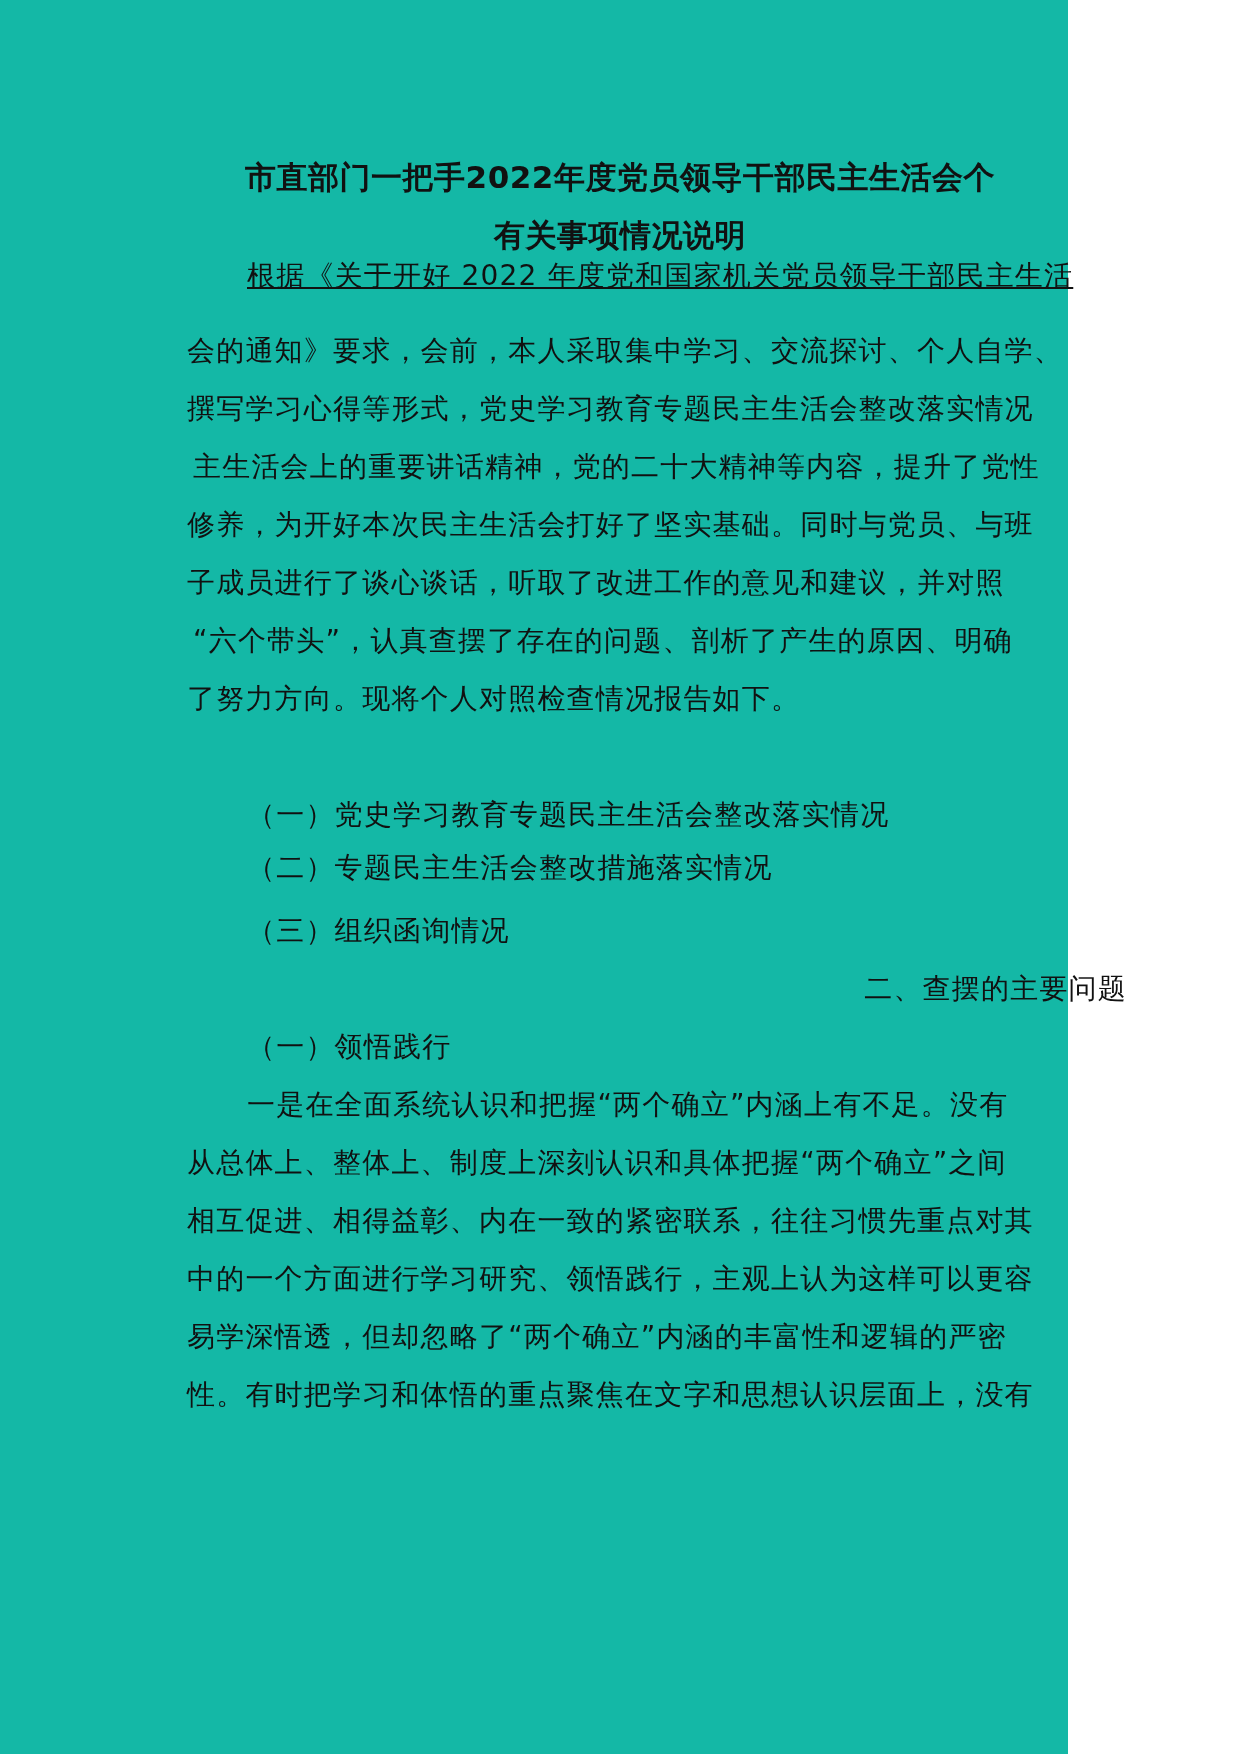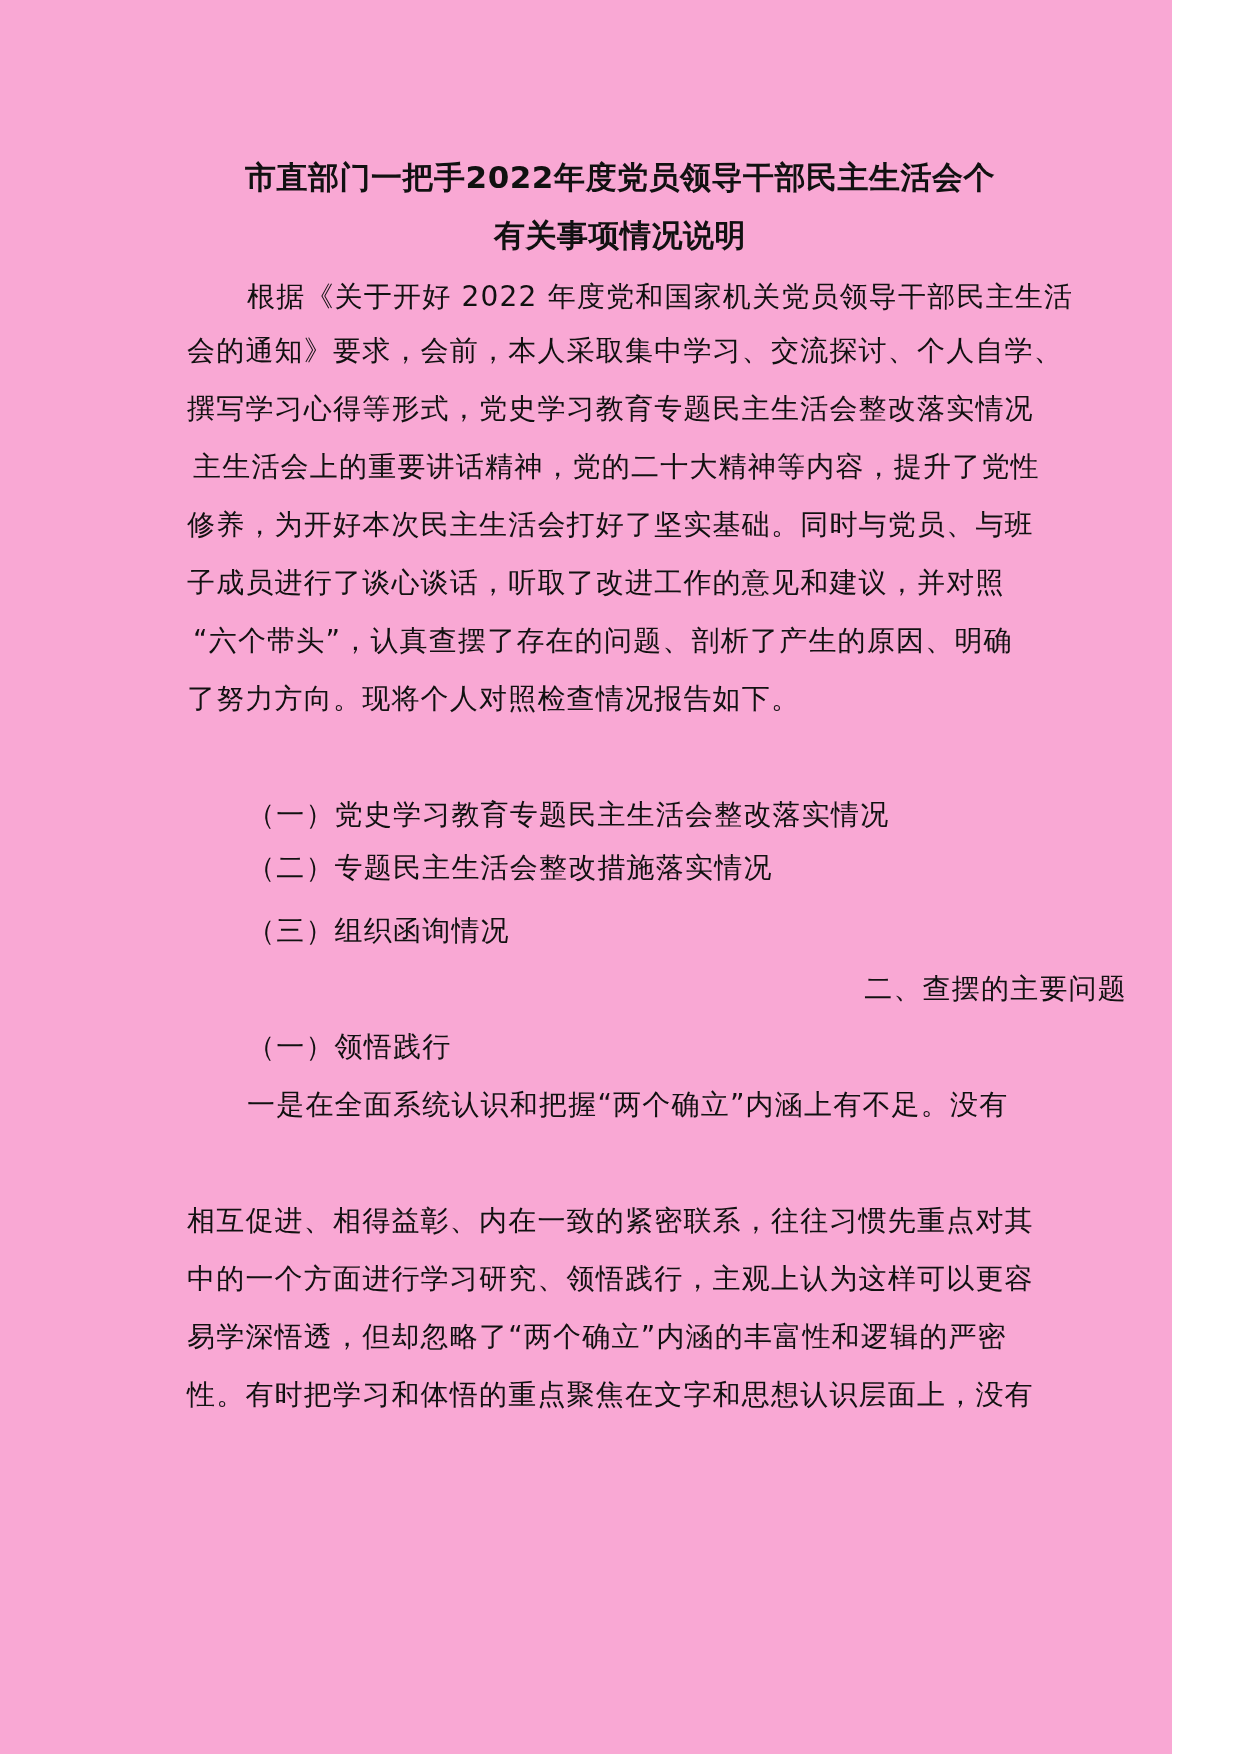--- a/index.html
+++ b/index.html
@@ -1,45 +1,46 @@
 <!DOCTYPE html>
 <html><head>
 <meta charset="utf-8">
 <style>
   html, body { margin: 0; padding: 0; background: #ffffff; }
   body { width: 1240px; height: 1754px; position: relative; overflow: hidden;
          font-family: "DejaVu Sans", "Liberation Sans", sans-serif; color: #111111; }
-  .page { position: absolute; left: 0; top: 0; width: 1172px; height: 1754px; background: #f9a8d4; }
+  .page { position: absolute; left: 0; top: 0; width: 1068px; height: 1754px; background: #14b8a6; }
   .title-line { position: absolute; left: 0; width: 1240px; text-align: center;
                 font-weight: bold; font-size: 31px; line-height: 40px; letter-spacing: 0.5px; white-space: nowrap; }
   .line { position: absolute; left: 187px; width: 880px; font-size: 28px; line-height: 40px;
           white-space: nowrap; letter-spacing: 1.2px; }
   .indent { left: 247px; }
   .quote-start { left: 193px; }
 </style>
 </head>
 <body>
 
 <div class="page">
   <div class="title-line" style="top:157px;">市直部门一把手2022年度党员领导干部民主生活会个</div>
   <div class="title-line" style="top:215px;">有关事项情况说明</div>
 
-  <div class="line indent" style="top:277px;">根据《关于开好 2022 年度党和国家机关党员领导干部民主生活</div>
+  <div class="line indent" style="top:256px;text-decoration:underline;">根据《关于开好 2022 年度党和国家机关党员领导干部民主生活</div>
   <div class="line" style="top:331px;">会的通知》要求，会前，本人采取集中学习、交流探讨、个人自学、</div>
   <div class="line" style="top:389px;">撰写学习心得等形式，党史学习教育专题民主生活会整改落实情况</div>
   <div class="line" style="top:447px;margin-left:6px;">主生活会上的重要讲话精神，党的二十大精神等内容，提升了党性</div>
   <div class="line" style="top:505px;">修养，为开好本次民主生活会打好了坚实基础。同时与党员、与班</div>
   <div class="line" style="top:563px;">子成员进行了谈心谈话，听取了改进工作的意见和建议，并对照</div>
   <div class="line quote-start" style="top:621px;">“六个带头”，认真查摆了存在的问题、剖析了产生的原因、明确</div>
   <div class="line" style="top:679px;">了努力方向。现将个人对照检查情况报告如下。</div>
 
   <div class="line indent" style="top:795px;">（一）党史学习教育专题民主生活会整改落实情况</div>
   <div class="line indent" style="top:848px;">（二）专题民主生活会整改措施落实情况</div>
   <div class="line indent" style="top:911px;">（三）组织函询情况</div>
   <div class="line indent" style="top:969px;text-align:right;">二、查摆的主要问题</div>
   <div class="line indent" style="top:1027px;">（一）领悟践行</div>
 
   <div class="line indent" style="top:1085px;">一是在全面系统认识和把握“两个确立”内涵上有不足。没有</div>
+  <div class="line" style="top:1143px;">从总体上、整体上、制度上深刻认识和具体把握“两个确立”之间</div>
   <div class="line" style="top:1201px;">相互促进、相得益彰、内在一致的紧密联系，往往习惯先重点对其</div>
   <div class="line" style="top:1259px;">中的一个方面进行学习研究、领悟践行，主观上认为这样可以更容</div>
   <div class="line" style="top:1317px;">易学深悟透，但却忽略了“两个确立”内涵的丰富性和逻辑的严密</div>
   <div class="line" style="top:1375px;">性。有时把学习和体悟的重点聚焦在文字和思想认识层面上，没有</div>
 </div>
 
 </body></html>

